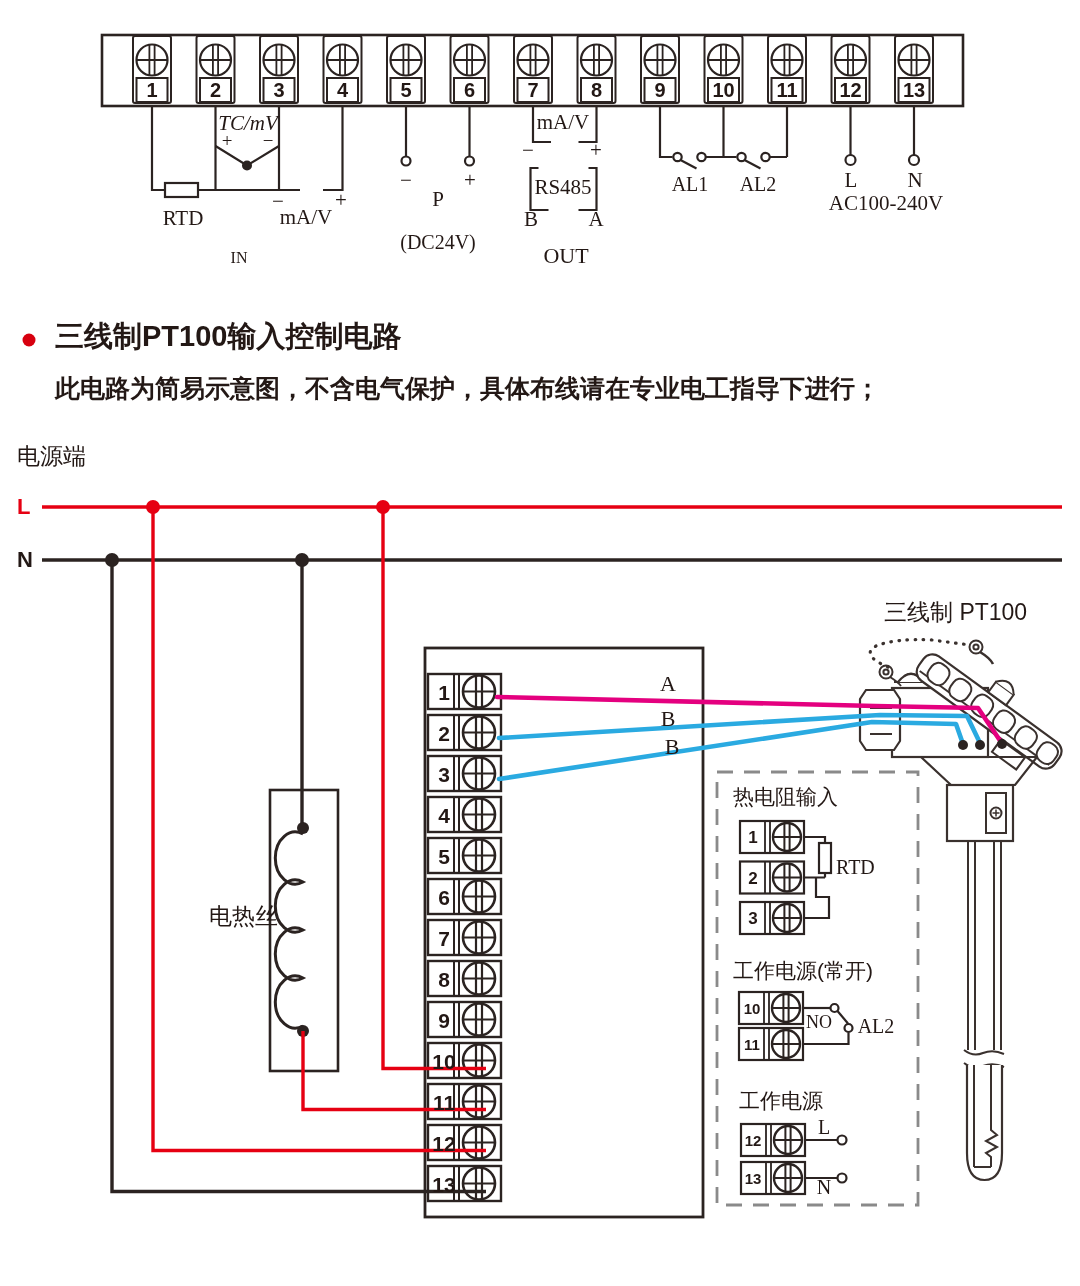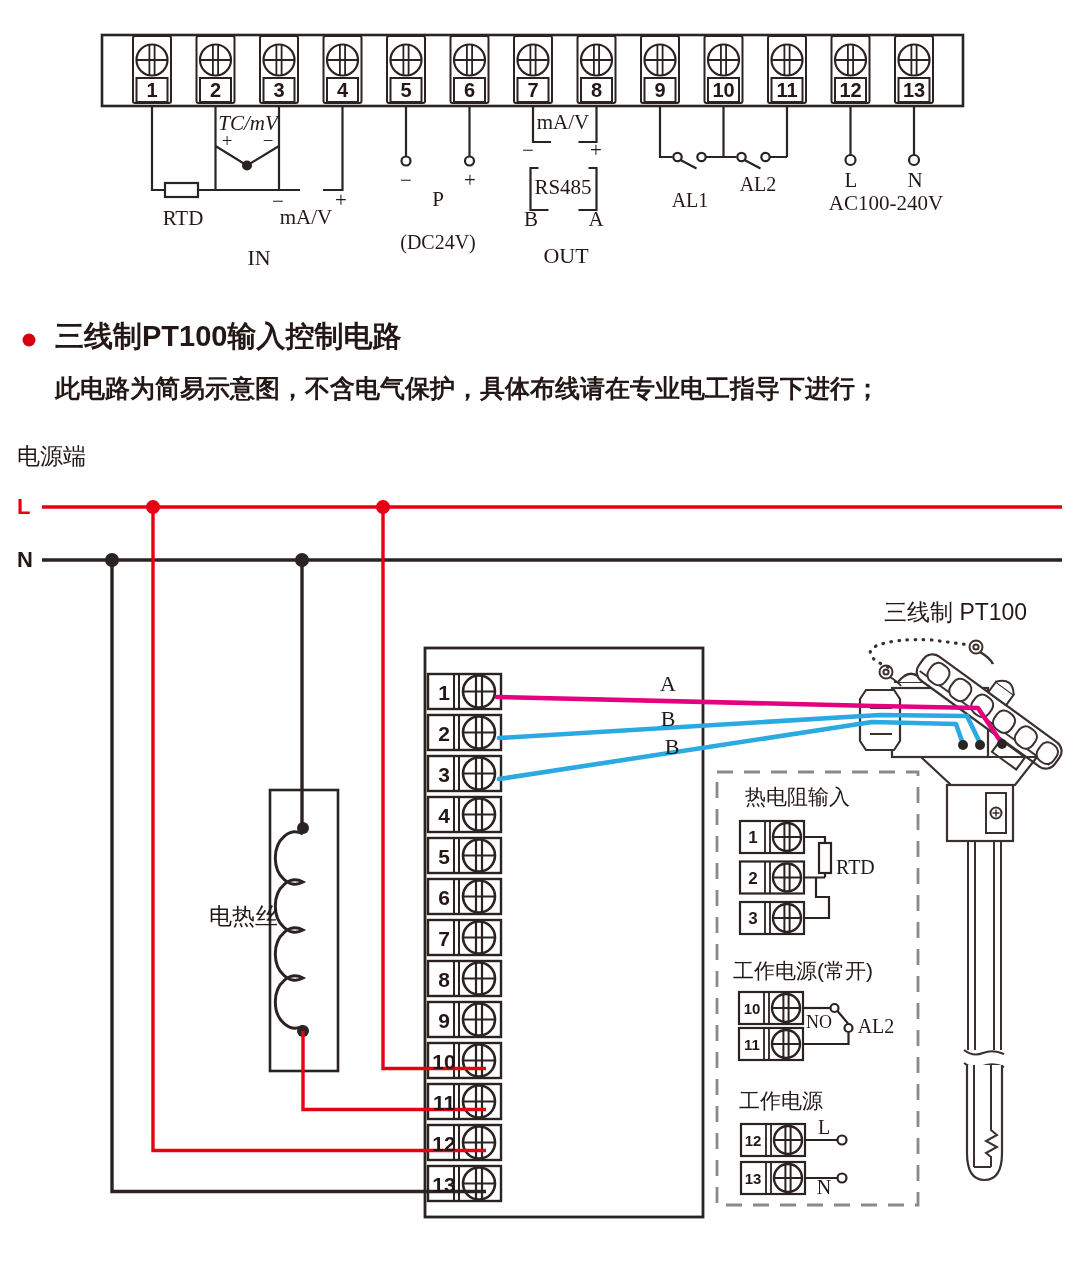--- a/index.html
+++ b/index.html
@@ -209,52 +209,52 @@
   </g>
 </svg>
 
 <div class="lb ser ctr" style="left:248px;top:124px;font-size:21px;font-style:italic;">TC/mV</div>
 <div class="lb ser ctr" style="left:227px;top:141px;font-size:19px;">+</div>
 <div class="lb ser ctr" style="left:268px;top:141px;font-size:19px;">−</div>
 <div class="lb ser ctr" style="left:183px;top:219px;font-size:21px;">RTD</div>
 <div class="lb ser ctr" style="left:278px;top:202px;font-size:21px;">−</div>
 <div class="lb ser ctr" style="left:306px;top:218px;font-size:21px;">mA/V</div>
 <div class="lb ser ctr" style="left:341px;top:201px;font-size:21px;">+</div>
-<div class="lb ser ctr" style="left:239px;top:258px;font-size:22px;margin-left:20px;">IN</div>
+<div class="lb ser ctr" style="left:239px;top:258px;font-size:16px;">IN</div>
 <div class="lb ser ctr" style="left:406px;top:181px;font-size:21px;">−</div>
 <div class="lb ser ctr" style="left:470px;top:181px;font-size:21px;">+</div>
 <div class="lb ser ctr" style="left:438px;top:200px;font-size:21px;">P</div>
 <div class="lb ser ctr" style="left:438px;top:242px;font-size:20px;">(DC24V)</div>
 <div class="lb ser ctr" style="left:563px;top:123px;font-size:21px;">mA/V</div>
 <div class="lb ser ctr" style="left:528px;top:151px;font-size:21px;">−</div>
 <div class="lb ser ctr" style="left:596px;top:151px;font-size:21px;">+</div>
 <div class="lb ser ctr" style="left:563px;top:188px;font-size:21px;">RS485</div>
 <div class="lb ser ctr" style="left:531px;top:220px;font-size:21px;">B</div>
 <div class="lb ser ctr" style="left:596px;top:220px;font-size:21px;">A</div>
 <div class="lb ser ctr" style="left:566px;top:256px;font-size:22px;text-align:right;">OUT</div>
-<div class="lb ser ctr" style="left:690px;top:200px;font-size:20px;">AL1</div>
+<div class="lb ser ctr" style="left:690px;top:184px;font-size:20px;">AL1</div>
 <div class="lb ser ctr" style="left:758px;top:184px;font-size:20px;">AL2</div>
 <div class="lb ser ctr" style="left:851px;top:181px;font-size:21px;">L</div>
 <div class="lb ser ctr" style="left:915px;top:181px;font-size:21px;">N</div>
 <div class="lb ser ctr" style="left:886px;top:204px;font-size:21px;">AC100-240V</div>
 
 <div class="lb cjk bold" style="left:55px;top:321px;font-size:29px;">三线制PT100输入控制电路</div>
 <div class="lb cjk bold" style="left:55px;top:375px;font-size:25px;">此电路为简易示意图，不含电气保护，具体布线请在专业电工指导下进行；</div>
 
 <div class="lb cjk" style="left:17px;top:444px;font-size:23px;">电源端</div>
 <div class="lb cjk bold red" style="left:17px;top:495px;font-size:22px;">L</div>
 <div class="lb cjk bold" style="left:17px;top:548px;font-size:22px;">N</div>
 
 <div class="lb cjk" style="left:193px;top:904px;font-size:23px;margin-left:16px;">电热丝</div>
 <div class="lb cjk" style="left:884px;top:600px;font-size:23px;font-weight:400;">三线制 PT100</div>
 <div class="lb ser ctr" style="left:668px;top:684px;font-size:22px;">A</div>
 <div class="lb ser ctr" style="left:668px;top:719px;font-size:22px;">B</div>
 <div class="lb ser ctr" style="left:672px;top:747px;font-size:22px;">B</div>
 
-<div class="lb cjk" style="left:733px;top:785px;font-size:21px;margin-left:12px;">热电阻输入</div>
+<div class="lb cjk" style="left:733px;top:785px;font-size:21px;">热电阻输入</div>
 <div class="lb ser" style="left:836px;top:856px;font-size:20px;">RTD</div>
 <div class="lb cjk" style="left:733px;top:959px;font-size:21px;">工作电源(常开)</div>
 <div class="lb ser ctr" style="left:819px;top:1023px;font-size:18px;">NO</div>
 <div class="lb ser ctr" style="left:876px;top:1026px;font-size:20px;">AL2</div>
 <div class="lb cjk" style="left:739px;top:1089px;font-size:21px;">工作电源</div>
 <div class="lb ser ctr" style="left:824px;top:1127px;font-size:20px;">L</div>
 <div class="lb ser ctr" style="left:824px;top:1187px;font-size:20px;">N</div>
 
 <div>
       <span class="tnum" style="left: 152px; top: 90px; font-size: 20px;">1</span>

